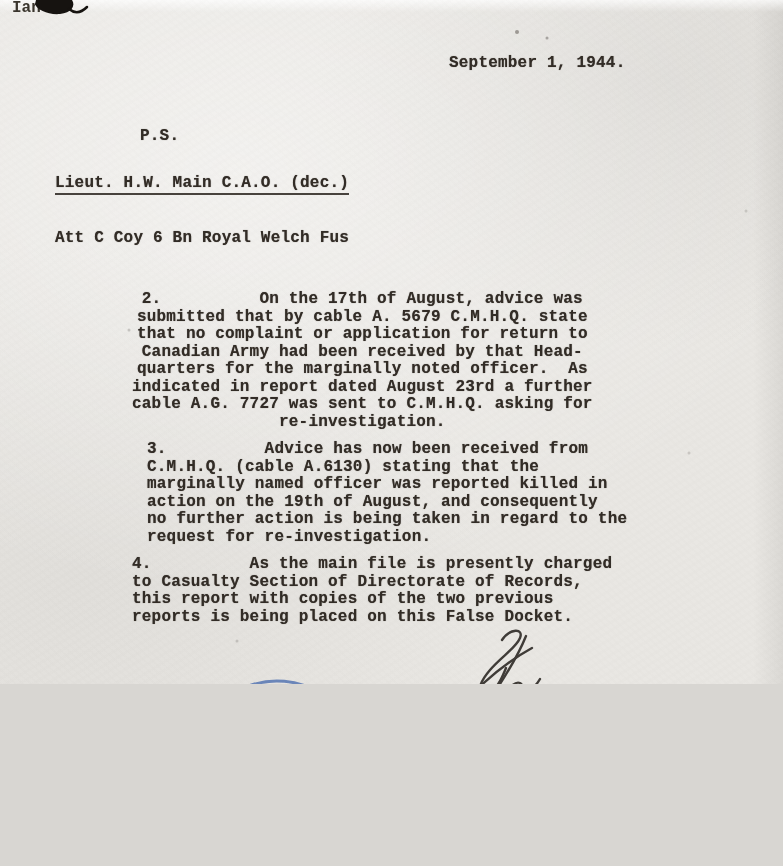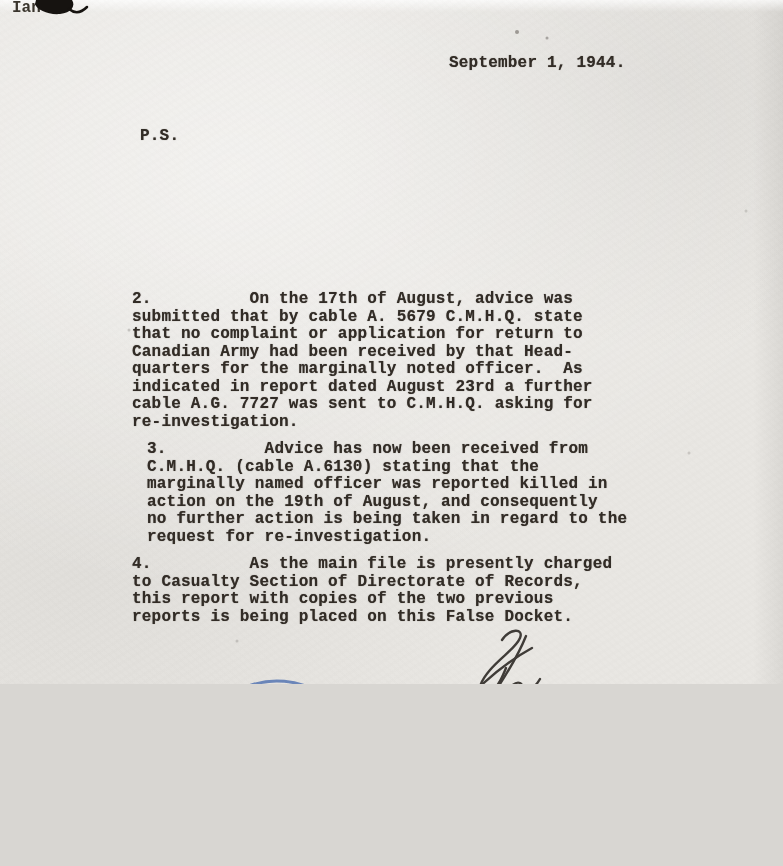--- a/index.html
+++ b/index.html
@@ -26,21 +26,21 @@
     position:absolute;white-space:pre;
     font:700 16px/17.5px "Liberation Mono","DejaVu Sans Mono",monospace;
     letter-spacing:.2px;color:#322c26;
     text-shadow:0 0 .9px rgba(48,42,36,.65);
   }
   .date{left:449px;top:55px;}
   .ps{left:140px;top:104px;margin-top:24px;}
   .subject{left:55px;top:140px;}
   .subject .u{border-bottom:2.5px solid rgba(48,42,36,.88);padding-bottom:0px;width:fit-content;}
   .p1{left:132px;top:189px;}
-  .p2{left:132px;top:291px;}
+  .p2{left:132px;top:291px;text-align:center;}
   .p3{left:147px;top:441px;}
   .p4{left:132px;top:556px;}
   .sigblock{left:420px;top:718px;}
   .sigblock .ind{padding-left:13px;}
   .svg-abs{position:absolute;}
   .handnote{
     position:absolute;left:598px;top:676px;width:200px;height:170px;
     transform:rotate(-57deg);transform-origin:50% 50%;
     font-family:"DejaVu Serif","Liberation Serif",serif;font-style:italic;
     color:#3a3a40;text-shadow:0 0 1px rgba(58,58,64,.45);
@@ -75,20 +75,24 @@
 
   <svg class="svg-abs" style="left:0;top:0" width="130" height="36" viewBox="0 0 130 36">
     <text x="12" y="12" font-family="Liberation Mono, DejaVu Sans Mono, monospace" font-size="16" font-weight="700" fill="#3a352d">Ian</text>
     <path d="M 36 0 L 72 0 C 76 6 71 13 60 14 C 48 15 37 10 35 4 Z" fill="#161310"></path>
     <path d="M 69 9 C 75 14 81 13 87 7" stroke="#161310" stroke-width="2.5" fill="none" stroke-linecap="round"></path>
   </svg>
 
   <div class="typed date">September 1, 1944.</div>
   <div class="typed ps">P.S.</div>
 
+  <div class="typed subject">
+    <div class="u">Lieut. H.W. Main C.A.O. (dec.)</div>
+    <div>Att C Coy 6 Bn Royal Welch Fus</div>
+  </div>
 
   <div class="typed p2">2.          On the 17th of August, advice was
 submitted that by cable A. 5679 C.M.H.Q. state
 that no complaint or application for return to
 Canadian Army had been received by that Head-
 quarters for the marginally noted officer.  As
 indicated in report dated August 23rd a further
 cable A.G. 7727 was sent to C.M.H.Q. asking for
 re-investigation.</div>
   <div class="typed p3">3.          Advice has now been received from

